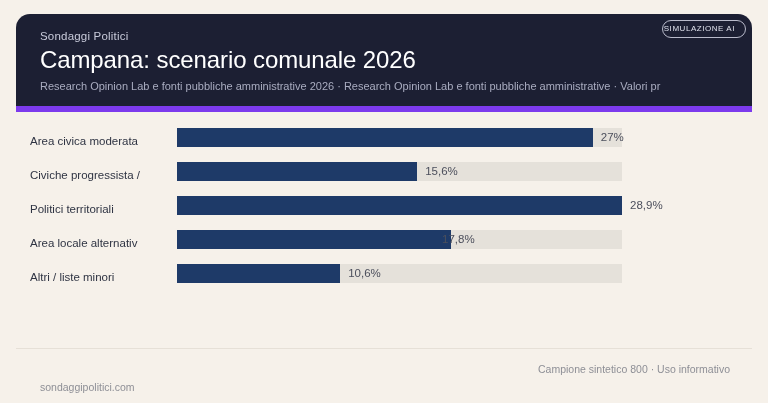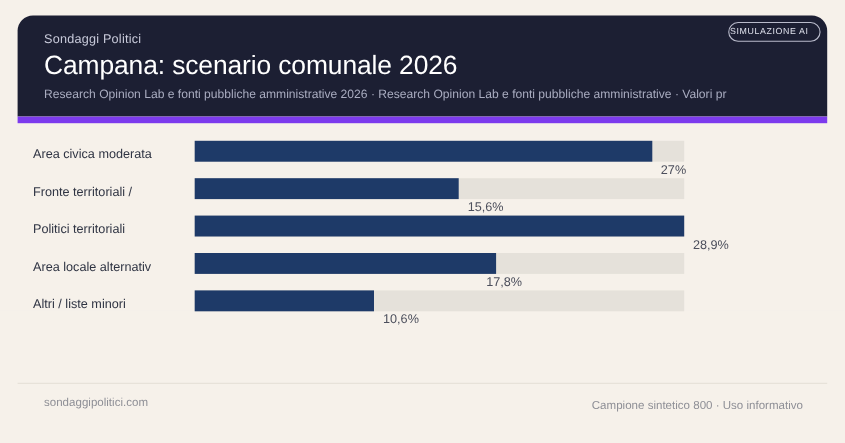--- a/index.html
+++ b/index.html
@@ -134,37 +134,36 @@
     background: #1e3a68;
   }
   .bar-value {
     position: absolute;
     top: 4px;
     height: 19px;
     line-height: 19px;
     font-size: 11.5px;
     color: #4c4f5c;
     white-space: nowrap;
-    margin-top: 18px;
   }
 
   
   .footer {
     position: absolute;
     left: 16px;
     top: 348px;
     width: 736px;
     height: 40px;
     border-top: 1px solid #e6e0d7;
     box-sizing: border-box;
   }
   .footer-left {
     position: absolute;
     left: 24px;
-    top: 10px;
+    top: 31px;
     font-size: 10.5px;
     line-height: 14px;
     color: #8e8f96;
     white-space: nowrap;
   }
   .footer-right {
     position: absolute;
     right: 22px;
     top: 13px;
     font-size: 10.5px;
@@ -193,21 +192,21 @@
 
     <div class="bar-row">
       <div class="bar-label">Area civica moderata</div>
       <div class="bar-track">
         <div class="bar-fill" style="width: 415.744px;"></div>
       </div>
       <div class="bar-value" style="left: 584.744px;">27%</div>
     </div>
 
     <div class="bar-row">
-      <div class="bar-label">Fronte territoriali /</div>
+      <div class="bar-label">Civiche progressista /</div>
       <div class="bar-track">
         <div class="bar-fill" style="width: 240.208px;"></div>
       </div>
       <div class="bar-value" style="left: 409.208px;">15,6%</div>
     </div>
 
     <div class="bar-row">
       <div class="bar-label">Politici territoriali</div>
       <div class="bar-track">
         <div class="bar-fill" style="width: 445px;"></div>

